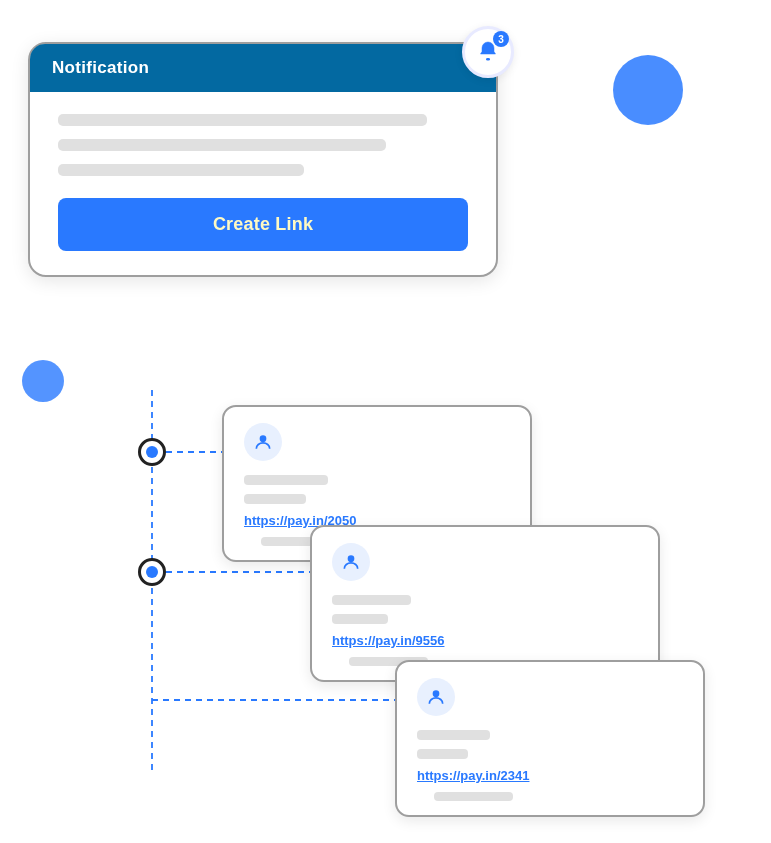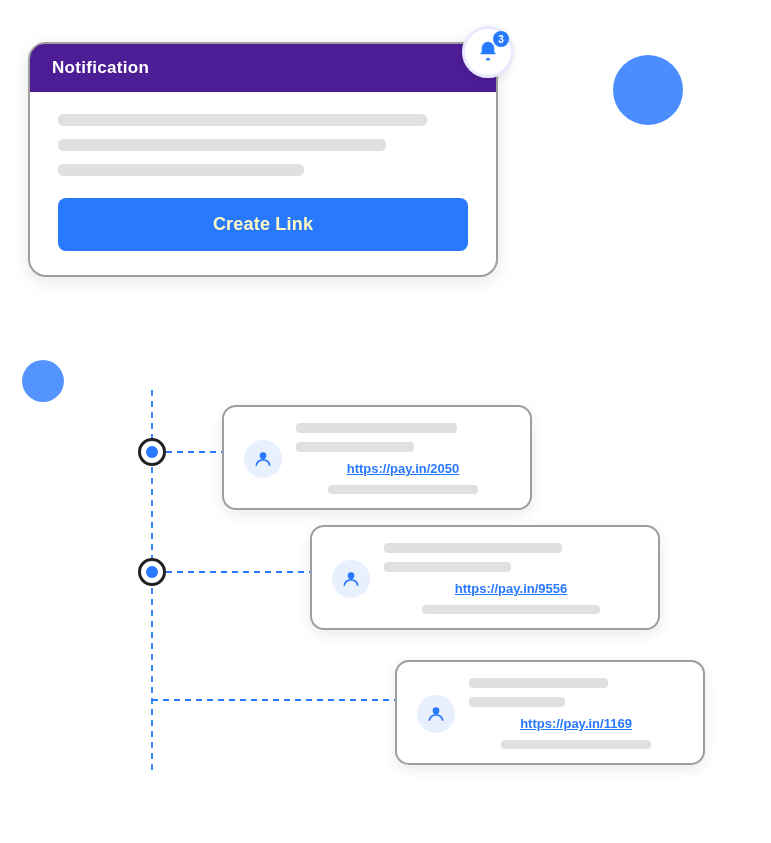--- a/index.html
+++ b/index.html
@@ -28,21 +28,21 @@
       background: #ffffff;
       border-radius: 18px;
       border: 2.5px solid #9e9e9e;
       box-shadow: 0 4px 18px rgba(0,0,0,0.10);
       padding: 0 0 24px 0;
       overflow: visible;
       z-index: 10;
     }
 
     .notification-header {
-      background: #4c1d95;
+      background: #0369a1;
       border-radius: 15px 15px 0 0;
       padding: 14px 22px;
     }
 
     .notification-header-title {
       color: #ffffff;
       font-size: 17px;
       font-weight: 700;
       letter-spacing: 0.3px;
     }
@@ -205,22 +205,23 @@
     }
 
     .pay-card-3 {
       top: 660px;
       left: 395px;
       width: 310px;
     }
 
     .pay-card-inner {
       display: flex;
-      align-items: center;
+      align-items: flex-start;
       gap: 14px;
+      flex-direction: column;
     }
 
     .user-icon-circle {
       width: 38px;
       height: 38px;
       background: #e8f0fe;
       border-radius: 50%;
       display: flex;
       align-items: center;
       justify-content: center;
@@ -349,19 +350,19 @@
     <div class="pay-card-inner">
       <div class="user-icon-circle">
         <svg viewBox="0 0 24 24" fill="none">
           <circle cx="12" cy="8" r="4" fill="#2979ff"></circle>
           <path d="M4 20c0-4 3.6-7 8-7s8 3 8 7" stroke="#2979ff" stroke-width="2" fill="none"></path>
         </svg>
       </div>
       <div class="pay-card-lines">
         <div class="pay-skel" style="width:65%"></div>
         <div class="pay-skel" style="width:45%"></div>
-        <a class="pay-link">https://pay.in/1169</a>
+        <a class="pay-link">https://pay.in/2341</a>
         <div class="pay-skel-bottom"></div>
       </div>
     </div>
   </div>
 
 </div>
 
 </body></html>

